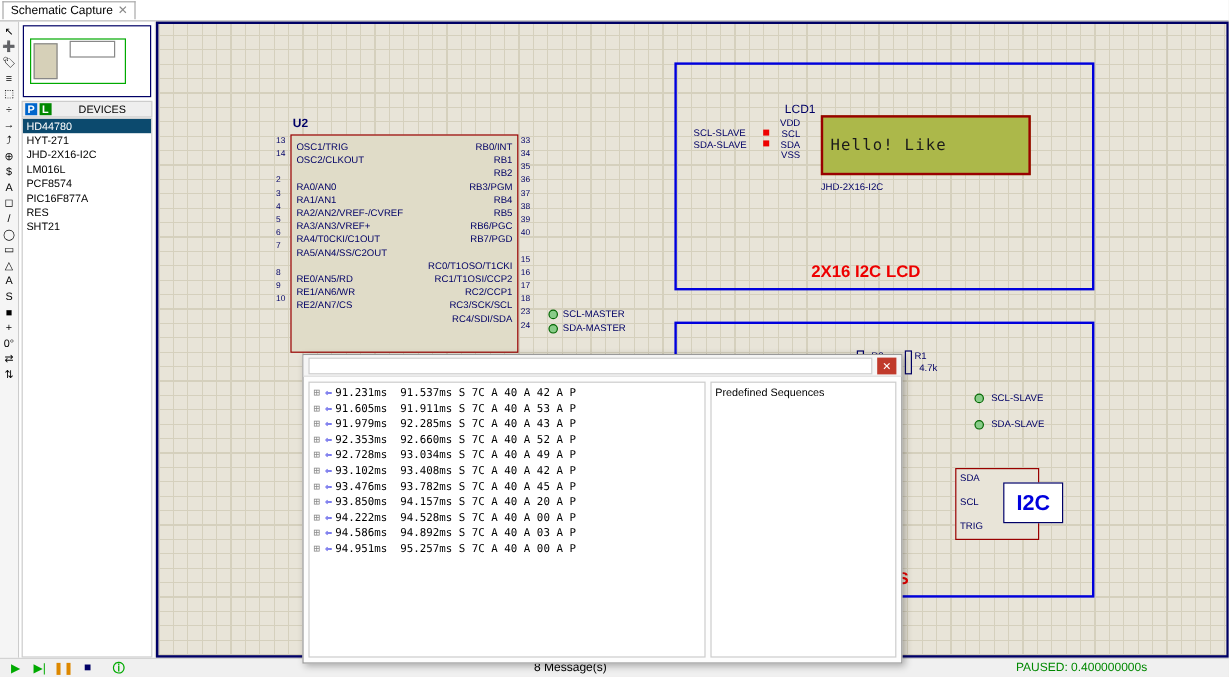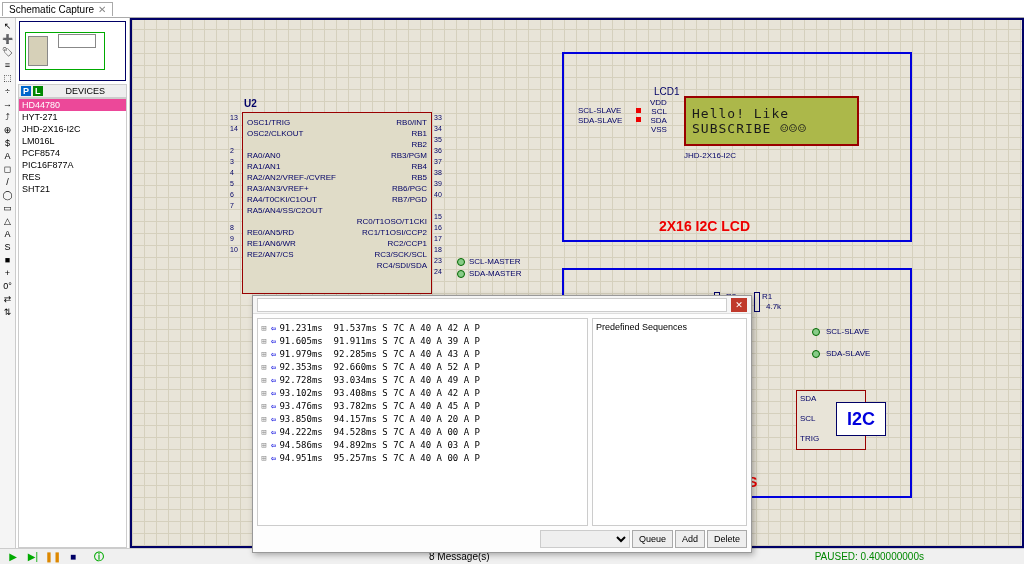--- a/index.html
+++ b/index.html
@@ -13,21 +13,21 @@
   .left-panel { width: 114px; background: #fff; border-right: 1px solid #ccc; display: flex; flex-direction: column; }
   .overview { height: 60px; border: 1px solid #006; margin: 3px; position: relative; background: #fff; }
   .overview-inner { position: absolute; left: 5px; top: 10px; width: 80px; height: 38px; border: 1px solid #0a0; }
   .ov-chip { position: absolute; left: 8px; top: 14px; width: 20px; height: 30px; background: #d6d0b8; border: 1px solid #888; }
   .ov-lcd { position: absolute; left: 38px; top: 12px; width: 38px; height: 14px; border: 1px solid #888; }
   .devices-hdr { display: flex; align-items: center; background: #eee; border: 1px solid #ccc; margin: 0 2px; padding: 1px 2px; font-size: 9px; }
   .devices-hdr .pl { background: #06c; color: #fff; padding: 0 2px; margin-right: 2px; font-weight: bold; }
   .devices-hdr .pl2 { background: #080; color: #fff; padding: 0 2px; margin-right: 4px; font-weight: bold; }
   .device-list { margin: 0 2px; border: 1px solid #ccc; background: #fff; flex: 1; font-size: 9px; overflow: hidden; }
   .device-list div { padding: 1px 3px; cursor: pointer; }
-  .device-list .sel { background: #ec4899; color: #fff; }
+  .device-list .sel { background: #0c4a6e; color: #fff; }
   .canvas { flex: 1; position: relative; background-color: #e8e4d8; background-image: repeating-linear-gradient(0deg, #d5d0bd 0, #d5d0bd 1px, transparent 1px, transparent 12px), repeating-linear-gradient(90deg, #d5d0bd 0, #d5d0bd 1px, transparent 1px, transparent 12px); border: 2px solid #006; }
   .chip { position: absolute; left: 110px; top: 92px; width: 190px; height: 182px; background: #e0dcc8; border: 1px solid #900; }
   .chip-label { position: absolute; color: #006; font-size: 10px; font-weight: bold; text-align: center; }
   .pin-list { position: absolute; font-size: 8px; color: #006; line-height: 11px; }
   .pin-left { left: 4px; top: 4px; }
   .pin-right { right: 4px; top: 4px; text-align: right; }
   .pin-num { color: #006; font-size: 7px; position: absolute; }
   .wire-label { position: absolute; font-size: 8px; color: #006; }
   .green-dot { position: absolute; width: 8px; height: 8px; background: #8c8; border: 1px solid #060; border-radius: 50%; }
   .blue-box { position: absolute; border: 2px solid #00d; }
@@ -54,21 +54,21 @@
   .btn-row select { width: 90px; font-size: 9px; height: 18px; border: 1px solid #ccc; }
   .btn-row button { font-size: 9px; height: 18px; padding: 0 6px; background: #eee; border: 1px solid #aaa; cursor: pointer; }
   .status-bar { height: 16px; background: #f0f0f0; border-top: 1px solid #ccc; display: flex; align-items: center; font-size: 10px; }
   .sim-btns { display: flex; gap: 6px; padding: 0 6px; }
   .sim-btn { width: 14px; height: 12px; display: flex; align-items: center; justify-content: center; cursor: pointer; }
   .play { color: #0a0; }
   .pause { color: #d80; }
   .stop { color: #006; }
   .info { color: #0a0; font-weight: bold; margin-left: 8px; }
   .status-msg { margin: 0 auto; cursor: pointer; }
-  .status-state { color: #080; margin-right: 100px; }
+  .status-state { color: #080; margin-right: 68px; }
   .red-sq { position: absolute; width: 5px; height: 5px; background: #e00; }
   .res { position: absolute; width: 10px; height: 28px; display: flex; flex-direction: column; align-items: center; }
   .res-body { width: 6px; height: 20px; background: #e8e4d8; border: 1px solid #006; }
   .res-lbl { position: absolute; font-size: 8px; color: #006; }
 </style>
 </head>
 <body>
 
 <div class="tab-bar">
   <div class="tab">
@@ -206,24 +206,23 @@
       <div class="lcd-pins">SCL</div>
       <div class="lcd-pins">SDA</div>
       <div class="lcd-pins">VSS</div>
     </div>
     <div class="red-sq" style="left:504px;top:88px"></div>
     <div class="red-sq" style="left:504px;top:97px"></div>
     <div class="wire-label" style="left:446px;top:86px">SCL-SLAVE</div>
     <div class="wire-label" style="left:446px;top:96px">SDA-SLAVE</div>
     <div class="lcd-screen" style="position:absolute;left:552px;top:76px">
       <div>Hello! Like</div>
-      <div>SUBSCRIBE ☺☺☺</div>
     </div>
     <div class="wire-label" style="left:552px;top:131px">JHD-2X16-I2C</div>
-    <div class="red-title" style="left:527px;top:198px">2X16 I2C LCD</div>
+    <div class="red-title" style="left:544px;top:198px">2X16 I2C LCD</div>
 
     <div class="blue-box" style="left:430px;top:248px;width:350px;height:230px"></div>
     <div class="res" style="left:580px;top:272px">
         <div class="res-body"></div>
       </div>
     <div class="res-lbl" style="left:594px;top:272px">R2</div>
     <div class="res-lbl" style="left:594px;top:282px">4.7k</div>
     <div class="res" style="left:620px;top:272px">
         <div class="res-body"></div>
       </div>
@@ -245,41 +244,35 @@
     <div class="red-title" style="left:570px;top:454px">I2C BUS</div>
 
     <div class="overlay-win">
       <div class="overlay-title">
         <input type="text" value="" style="">
         <div class="overlay-close">✕</div>
       </div>
       <div class="overlay-body">
         <div class="log-area" id="logarea">
             <div class="log-line"><span class="exp">⊞</span><span class="arrow">⇦</span><span>91.231ms  91.537ms S 7C A 40 A 42 A P</span></div>
-            <div class="log-line"><span class="exp">⊞</span><span class="arrow">⇦</span><span>91.605ms  91.911ms S 7C A 40 A 39 A P</span></div>
+            <div class="log-line"><span class="exp">⊞</span><span class="arrow">⇦</span><span>91.605ms  91.911ms S 7C A 40 A 53 A P</span></div>
             <div class="log-line"><span class="exp">⊞</span><span class="arrow">⇦</span><span>91.979ms  92.285ms S 7C A 40 A 43 A P</span></div>
             <div class="log-line"><span class="exp">⊞</span><span class="arrow">⇦</span><span>92.353ms  92.660ms S 7C A 40 A 52 A P</span></div>
             <div class="log-line"><span class="exp">⊞</span><span class="arrow">⇦</span><span>92.728ms  93.034ms S 7C A 40 A 49 A P</span></div>
             <div class="log-line"><span class="exp">⊞</span><span class="arrow">⇦</span><span>93.102ms  93.408ms S 7C A 40 A 42 A P</span></div>
             <div class="log-line"><span class="exp">⊞</span><span class="arrow">⇦</span><span>93.476ms  93.782ms S 7C A 40 A 45 A P</span></div>
             <div class="log-line"><span class="exp">⊞</span><span class="arrow">⇦</span><span>93.850ms  94.157ms S 7C A 40 A 20 A P</span></div>
             <div class="log-line"><span class="exp">⊞</span><span class="arrow">⇦</span><span>94.222ms  94.528ms S 7C A 40 A 00 A P</span></div>
             <div class="log-line"><span class="exp">⊞</span><span class="arrow">⇦</span><span>94.586ms  94.892ms S 7C A 40 A 03 A P</span></div>
             <div class="log-line"><span class="exp">⊞</span><span class="arrow">⇦</span><span>94.951ms  95.257ms S 7C A 40 A 00 A P</span></div>
           </div>
         <div class="pred-seq">
           <div>Predefined Sequences</div>
         </div>
       </div>
-      <div class="btn-row">
-        <select><option></option></select>
-        <button>Queue</button>
-        <button>Add</button>
-        <button>Delete</button>
-      </div>
     </div>
 
   </div>
 </div>
 
 <div class="status-bar">
   <div class="sim-btns">
     <div class="sim-btn play">▶</div>
     <div class="sim-btn play">▶|</div>
     <div class="sim-btn pause">❚❚</div>

